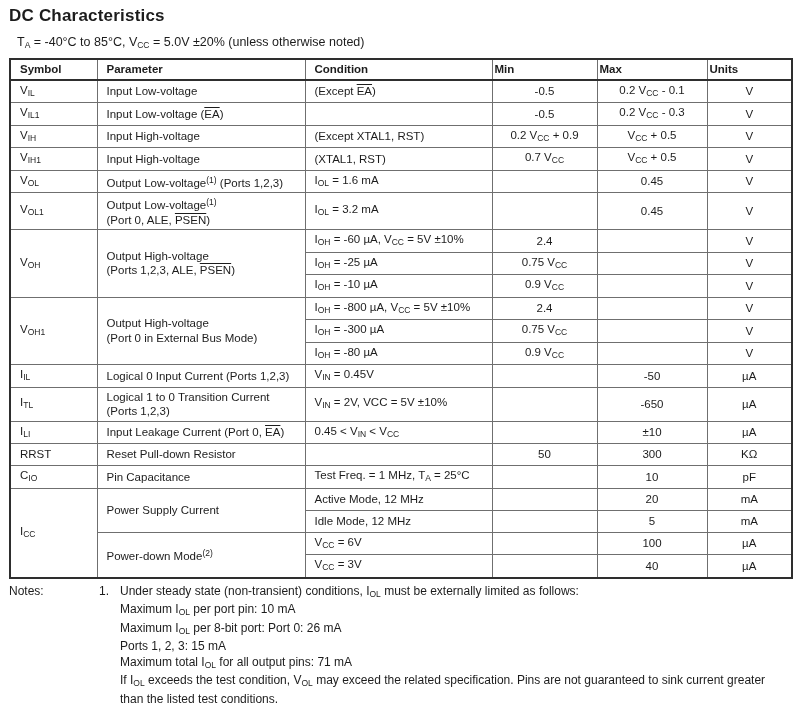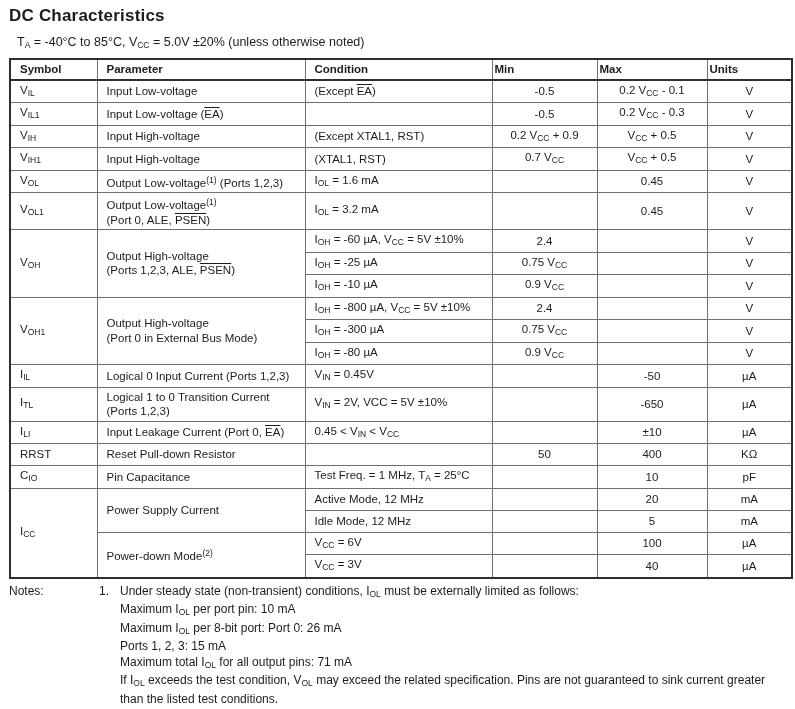--- a/index.html
+++ b/index.html
@@ -200,21 +200,21 @@
           <td>0.45 &lt; V<sub>IN</sub> &lt; V<sub>CC</sub></td>
           <td class="center"></td>
           <td class="center">±10</td>
           <td class="center">µA</td>
         </tr>
         <tr>
           <td>RRST</td>
           <td>Reset Pull-down Resistor</td>
           <td></td>
           <td class="center">50</td>
-          <td class="center">400</td>
+          <td class="center">300</td>
           <td class="center">KΩ</td>
         </tr>
         <tr>
           <td>C<sub>IO</sub></td>
           <td>Pin Capacitance</td>
           <td>Test Freq. = 1 MHz, T<sub>A</sub> = 25°C</td>
           <td class="center"></td>
           <td class="center">10</td>
           <td class="center">pF</td>
         </tr>

